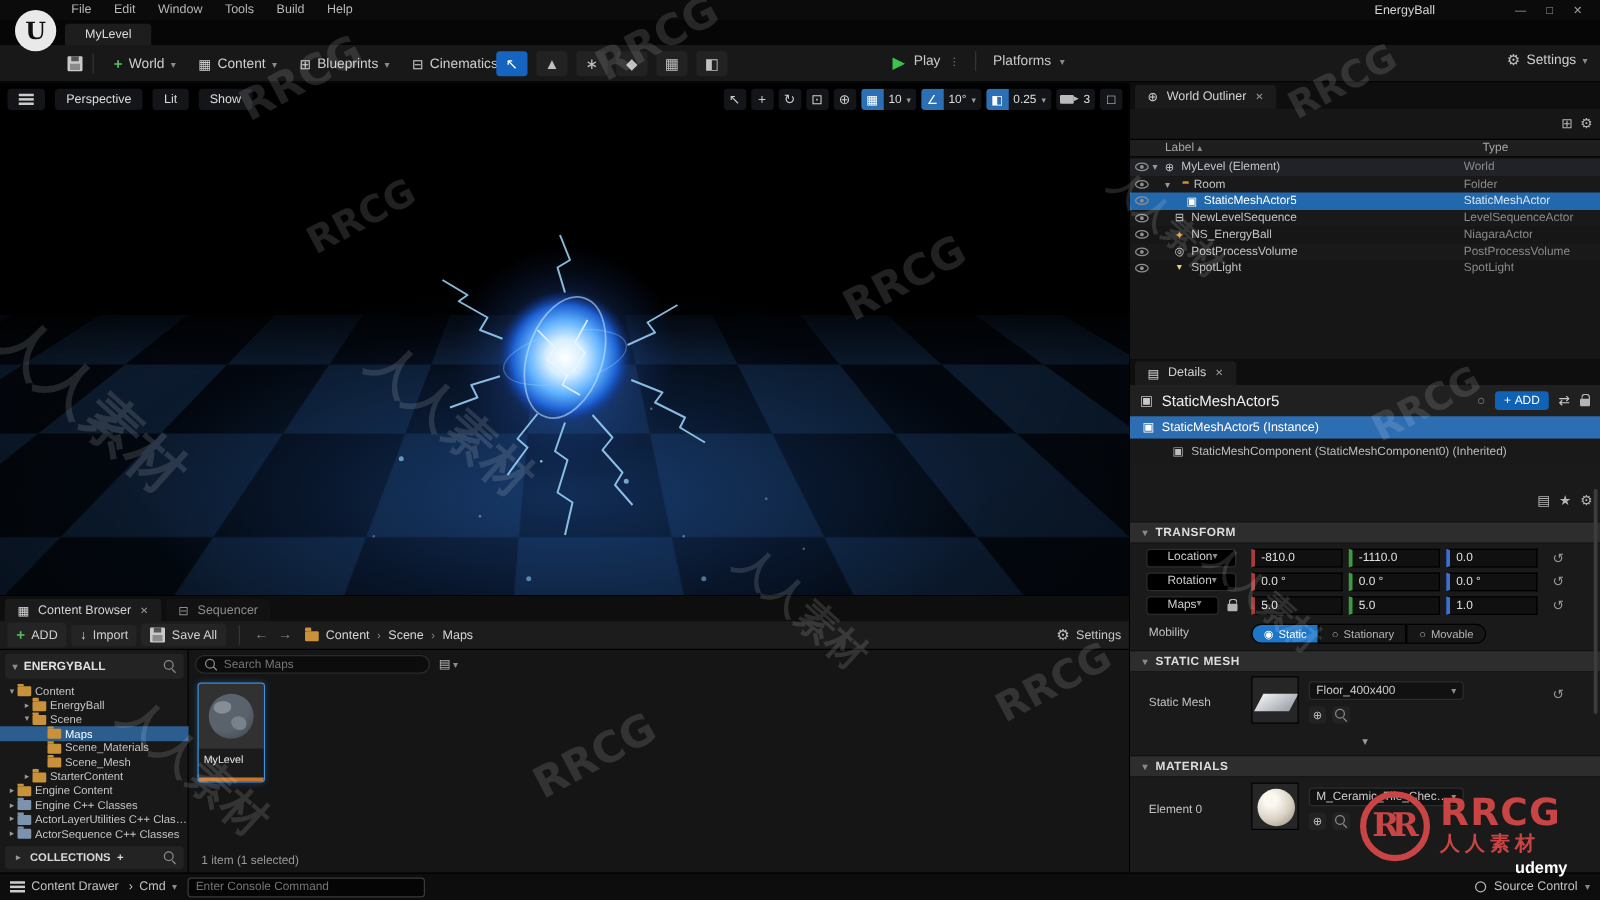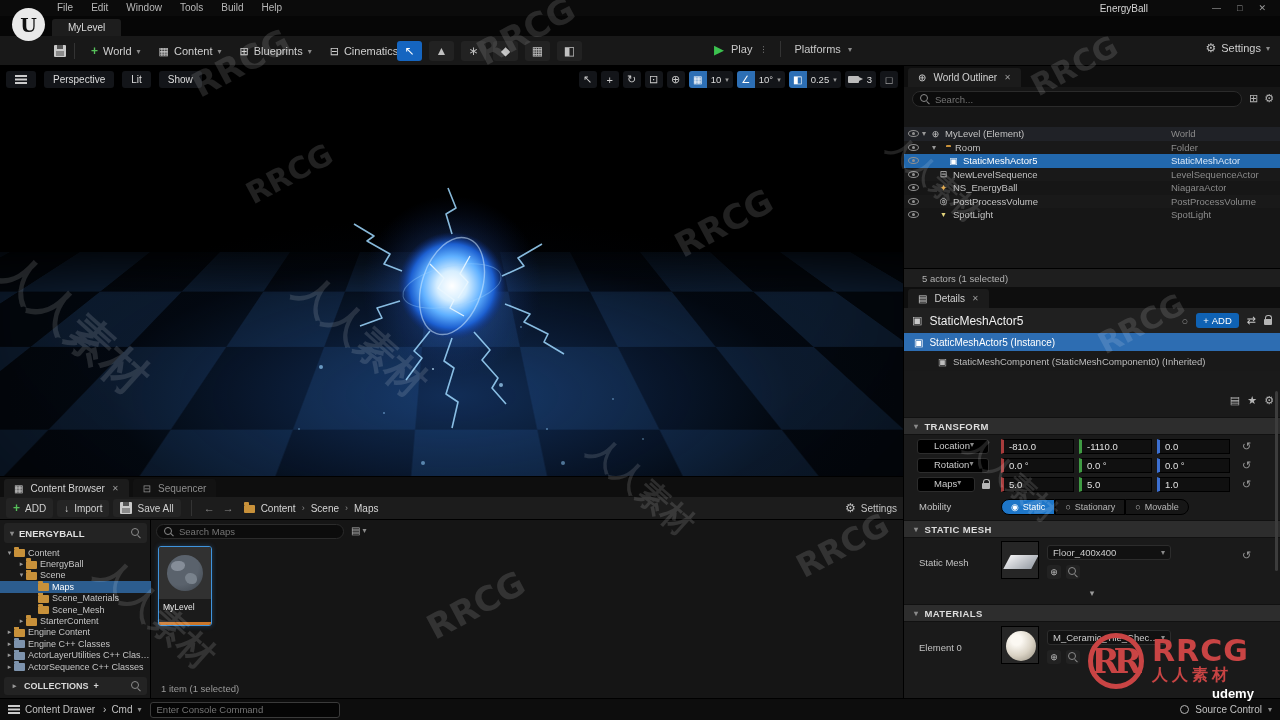--- a/index.html
+++ b/index.html
@@ -155,21 +155,21 @@
 .bottombar{position:absolute;left:0;top:698px;width:1280px;height:22px;background:#0d0d0d;border-top:1px solid #000;display:flex;align-items:center;padding:0 8px;gap:8px;z-index:6}
 .bb-item{display:flex;align-items:center;gap:5px;font-size:10px;color:#c2c2c2}
 .console{width:190px;height:16px;background:#050505;border:1px solid #3a3a3a;border-radius:3px;display:flex;align-items:center;padding:0 6px}
 .bb-right{margin-left:auto;display:flex;align-items:center;gap:6px;font-size:10px;color:#c2c2c2}
 .sc-dot{width:9px;height:9px;border:1.5px solid #b5b5b5;border-radius:50%}
 
 
 .wm-layer{position:absolute;inset:0;pointer-events:none;z-index:30}
 .wm{position:absolute;color:rgba(255,255,255,0.13);font-weight:bold;white-space:nowrap;transform-origin:0 0;font-family:"DejaVu Sans",sans-serif}
 .rrcg{position:absolute;left:1088px;top:633px;display:flex;align-items:center;gap:8px;z-index:31;pointer-events:none}
-.rrcg-circle{width:56px;height:56px;border:5px solid #c94444;border-radius:50%;display:flex;align-items:center;justify-content:center;color:#c94444;font-weight:bold;font-size:34px;font-family:"DejaVu Serif",serif;letter-spacing:-6px;padding-right:5px}
+.rrcg-circle{width:56px;height:56px;border:5px solid #c94444;border-radius:50%;display:flex;align-items:center;justify-content:center;color:#c94444;font-weight:bold;font-size:26px;font-family:"DejaVu Serif",serif;letter-spacing:-6px;padding-right:5px}
 .rrcg-name{color:#c94444;font-size:30px;font-weight:bold;letter-spacing:1px;line-height:28px;font-family:"DejaVu Sans",sans-serif}
 .rrcg-sub{color:#c94444;font-size:16px;font-weight:bold;letter-spacing:4px}
 .udemy{position:absolute;left:1212px;top:686px;color:#fff;font-size:13px;font-weight:bold;z-index:32;pointer-events:none}
 </style>
 </head>
 <body>
 
 <div id="root">
 
   <div class="titlebar">
@@ -325,27 +325,27 @@
   </div>
 
   <div class="outliner">
     <div class="panel-tabs">
       <div class="panel-tab">
         <span>⊕</span>
         <span>World Outliner</span>
         <span class="tab-x">✕</span>
       </div>
     </div>
-    <div class="searchbox outl-search">
-      <span class="mag"></span>
-      <input class="sinput" placeholder="Search..." style="">
-    </div>
     <div class="outl-icons">
       <span>⊞</span>
       <span>⚙</span>
+    </div>
+    <div class="outl-cols">
+      <span class="c1"><span>Label</span> <span class="caret">▴</span></span>
+      <span class="c2">Type</span>
     </div>
     <div class="outl-rows">
       <div class="orow hdr">
         <span class="eye"></span>
         <span class="oexp">▾</span>
         <span class="oic">⊕</span>
         <span class="olab">MyLevel (Element)</span>
         <span class="type">World</span>
       </div>
       <div class="orow">
@@ -385,21 +385,20 @@
         <span class="type">PostProcessVolume</span>
       </div>
       <div class="orow">
         <span class="eye"></span>
         <span style="width:18px"></span>
         <span class="oic" style="color:#e3d47c;font-size:7px">▼</span>
         <span class="olab">SpotLight</span>
         <span class="type">SpotLight</span>
       </div>
     </div>
-    <div class="outl-status">5 actors (1 selected)</div>
   </div>
 
   <div class="details">
     <div class="panel-tabs">
       <div class="panel-tab">
         <span>▤</span>
         <span>Details</span>
         <span class="tab-x">✕</span>
       </div>
     </div>

